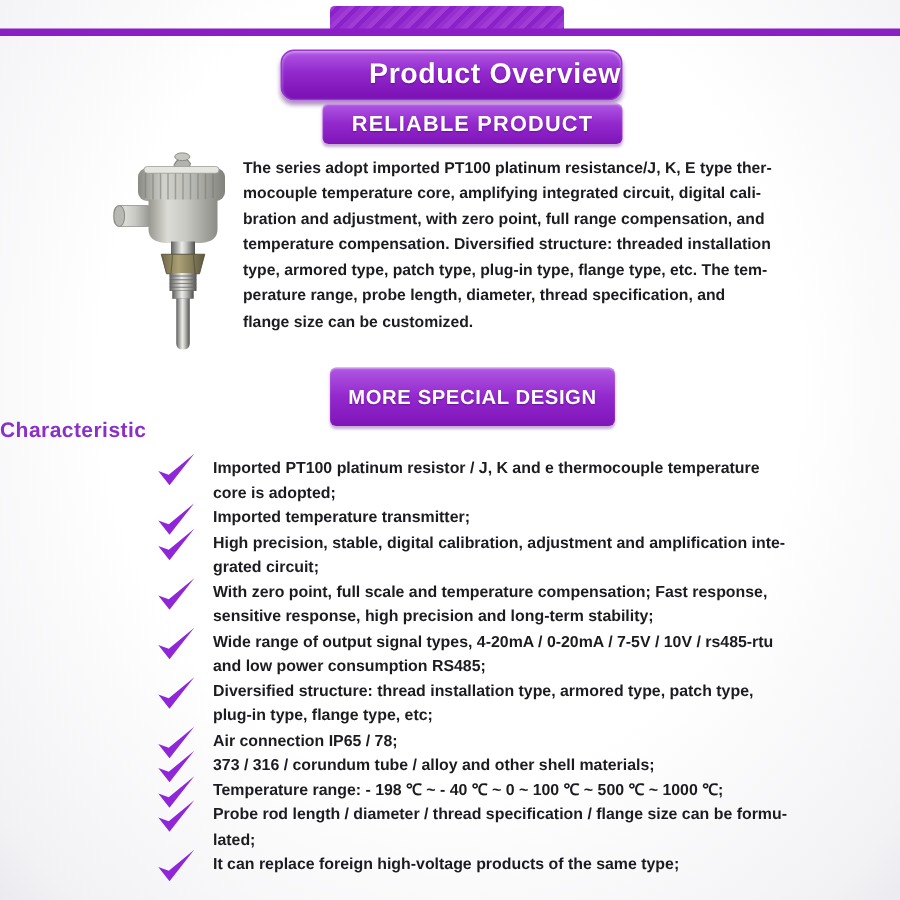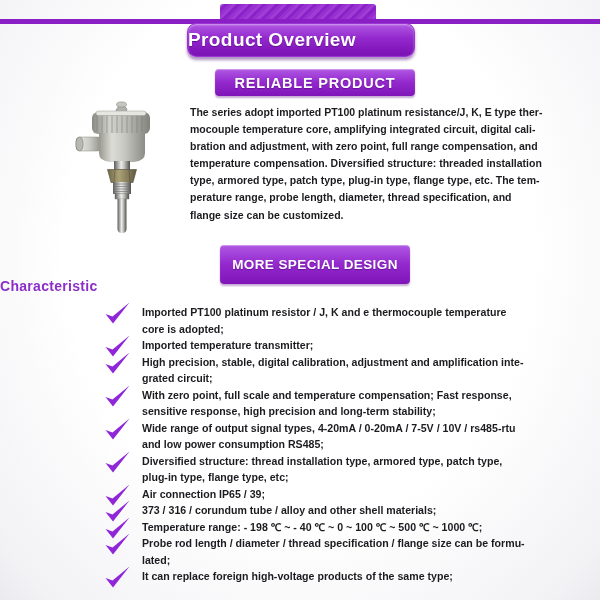--- a/index.html
+++ b/index.html
@@ -16,26 +16,26 @@
   .top-tab{
     position:absolute;left:220px;top:4px;width:156px;height:19px;
     background:repeating-linear-gradient(135deg,#a13bd6 0 3px,#8b22c9 3px 6px,#9630cf 6px 9px);
     border-radius:3px 3px 0 0;
   }
   .top-line{
     position:absolute;left:0;top:19px;width:600px;height:5px;
     background:#8b1fc6;
   }
   .main-banner{
-    position:absolute;left:187px;top:23px;width:226px;height:32px;
+    position:absolute;left:187px;top:33px;width:226px;height:32px;
     border-radius:9px;
     background:linear-gradient(180deg,#b058e3 0%,#9328cd 45%,#8318bd 80%,#7a12b4 100%);
     border:1px solid #9a35d4;
     box-shadow:0 3px 3px rgba(80,10,120,.45), inset 0 1px 2px rgba(255,255,255,.45);
-    display:flex;align-items:center;justify-content:flex-start;
+    display:flex;align-items:center;justify-content:flex-end;
   }
   .main-banner span{
     color:#fff;font-weight:bold;font-size:19px;letter-spacing:.4px;
     text-shadow:0 1px 1px rgba(70,0,105,.55);
   }
   .pill-banner{
     position:absolute;border-radius:4px;
     background:linear-gradient(180deg,#b058e3 0%,#9328cd 50%,#7f15b9 100%);
     box-shadow:0 2px 2px rgba(90,15,130,.35), inset 0 1px 1px rgba(255,255,255,.4);
     display:flex;align-items:center;justify-content:center;margin-left:15px;
@@ -45,21 +45,21 @@
   }
   #reliable{left:200px;top:69px;width:200px;height:27px;}
   #reliable span{font-size:14.5px;letter-spacing:.8px;}
   #design{left:205px;top:245px;width:190px;height:39px;}
   #design span{font-size:13.5px;letter-spacing:.4px;}
   
   .sensor{position:absolute;left:75px;top:100px;width:90px;height:135px;}
   .description{
     position:absolute;left:162px;top:104px;width:360px;
     font-size:10.5px;font-weight:bold;line-height:17.1px;
-    color:#1c1c20;white-space:pre;margin-left:28px;
+    color:#1c1c20;white-space:pre;
   }
   
   .char-title{
     position:absolute;left:0;top:278px;width:600px;text-align:left;
     font-size:14px;font-weight:bold;color:#8b2fc9;letter-spacing:.3px;
   }
   .check-list{position:absolute;left:104px;top:304px;width:460px;}
   .check-item{position:relative;padding-left:38px;}
   .check-item-text{
     font-size:10.6px;font-weight:bold;line-height:16.5px;
@@ -210,21 +210,21 @@
       <polygon points="1.5,13 9,22.5 25.5,1.5 8.5,15.5" fill="#8f27d8"></polygon>
     </svg>
     <div class="check-item-text">Diversified structure: thread installation type, armored type, patch type,
 plug-in type, flange type, etc;</div>
   </div>
 
   <div class="check-item">
     <svg class="check-icon" viewBox="0 0 27 23">
       <polygon points="1.5,13 9,22.5 25.5,1.5 8.5,15.5" fill="#8f27d8"></polygon>
     </svg>
-    <div class="check-item-text">Air connection IP65 / 39;</div>
+    <div class="check-item-text">Air connection IP65 / 78;</div>
   </div>
 
   <div class="check-item">
     <svg class="check-icon" viewBox="0 0 27 23">
       <polygon points="1.5,13 9,22.5 25.5,1.5 8.5,15.5" fill="#8f27d8"></polygon>
     </svg>
     <div class="check-item-text">373 / 316 / corundum tube / alloy and other shell materials;</div>
   </div>
 
   <div class="check-item">

